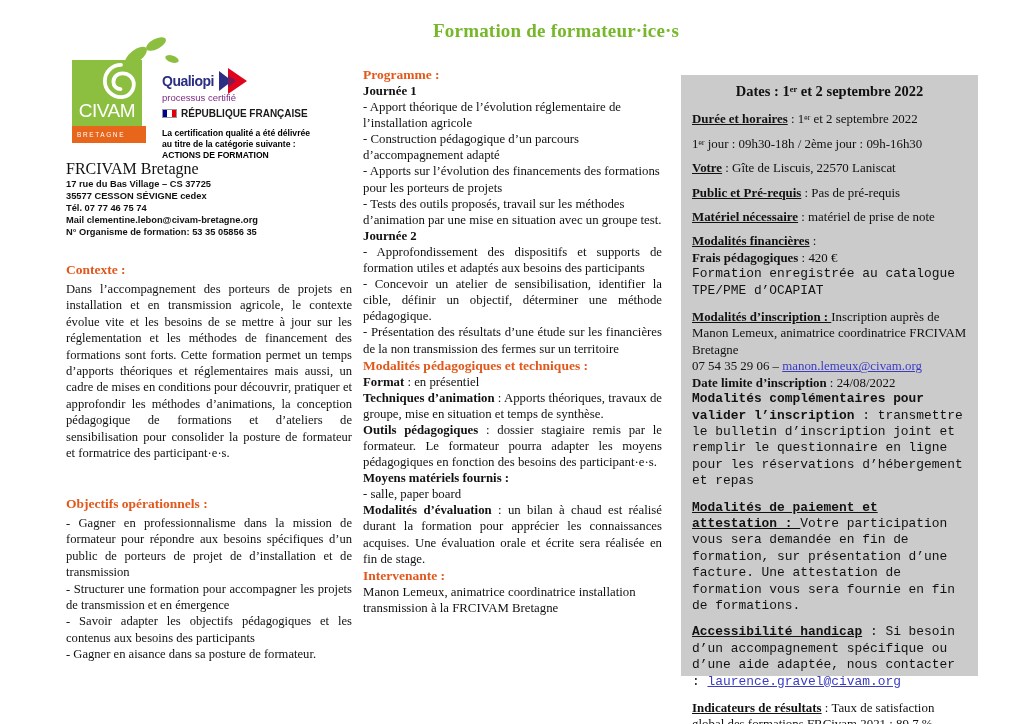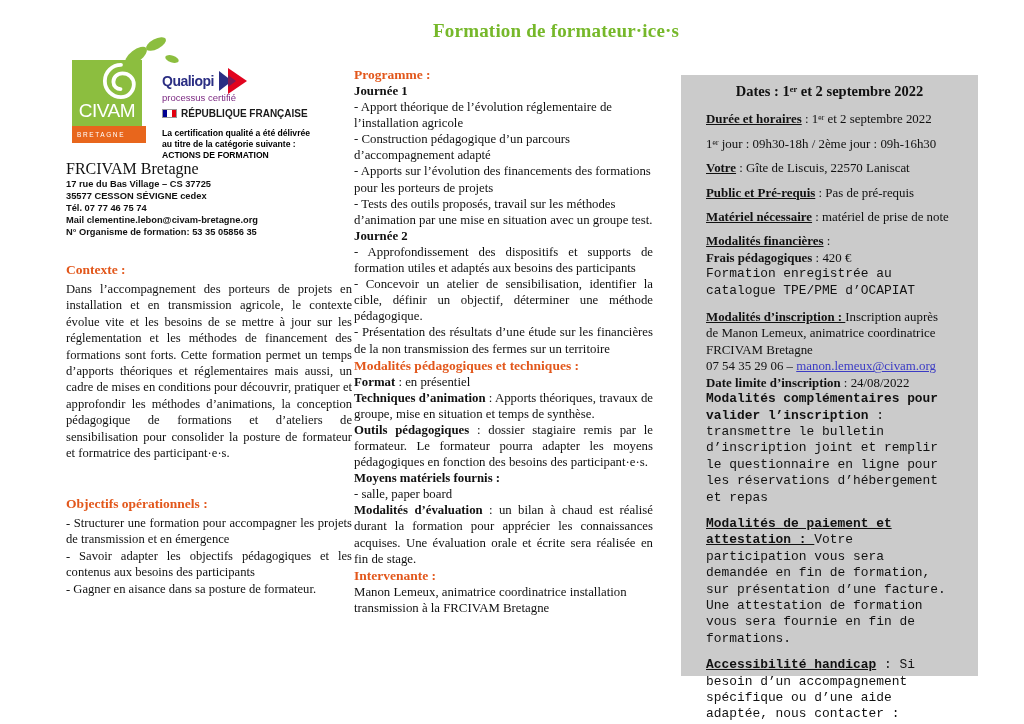--- a/index.html
+++ b/index.html
@@ -46,28 +46,28 @@
   }
   .contact { position:absolute; left:0; top:120px; width:286px; }
   .org-name { font-size:16px; margin-bottom:1px; }
   .c-line { font-family:"Liberation Sans",sans-serif; font-weight:bold; font-size:9.3px; line-height:1.28; }
   .contexte-block { position:absolute; left:0; top:222px; width:286px; }
   .objectifs-block { position:absolute; left:0; top:456px; width:286px; }
   .sec-h { color:#E2571B; font-weight:bold; font-size:13.5px; margin:0 0 3px 0; }
   .body-txt { font-size:12.6px; line-height:16.4px; margin:0; }
   .just { text-align:justify; }
   
-  .col-mid { position:absolute; left:354px; top:66px; width:299px; font-size:12.8px; line-height:16.1px;font-family:Liberation Serif, serif; }
+  .col-mid { position:absolute; left:363px; top:66px; width:299px; font-size:12.8px; line-height:16.1px;font-family:Liberation Serif, serif; }
   .col-mid p { margin:0; }
   .col-mid .sec-h { margin:0; line-height:17px; }
   .day-title { font-weight:bold; }
   
   .col-right {
     position:absolute; left:681px; top:75px; width:297px; height:601px;
-    background:#CBCBCB; padding:8px 25px; font-size:12.9px; line-height:16.4px;
+    background:#CBCBCB; padding:8px 11px; font-size:12.9px; line-height:16.4px;
   }
   .col-right p { margin:0 0 8px 0; }
   .col-right p.m0 { margin-bottom:0; }
   .col-right p.m10 { margin-bottom:10px;font-family:Liberation Mono, monospace; }
   .rb-head { text-align:center; font-weight:bold; font-size:14.5px; margin-bottom:12px !important; }
   b.u { text-decoration:underline; }
   .link { color:#3B3BC4; text-decoration:underline; cursor:pointer; }
 </style>
 </head>
 <body>
@@ -123,20 +123,21 @@
       <div class="c-line">N° Organisme de formation: 53 35 05856 35</div>
     </div>
 
     <div class="contexte-block">
       <div class="sec-h">Contexte :</div>
       <p class="body-txt just">Dans l’accompagnement des porteurs de projets en installation et en transmission agricole, le contexte évolue vite et les besoins de se mettre à jour sur les réglementation et les méthodes de financement des formations sont forts. Cette formation permet un temps d’apports théoriques et réglementaires mais aussi, un cadre de mises en conditions pour découvrir, pratiquer et approfondir les méthodes d’animations, la conception pédagogique de formations et d’ateliers de sensibilisation pour consolider la posture de formateur et formatrice des participant·e·s.</p>
     </div>
 
     <div class="objectifs-block">
       <div class="sec-h">Objectifs opérationnels :</div>
+      <p class="body-txt just">- Gagner en professionnalisme dans la mission de formateur pour répondre aux besoins spécifiques d’un public de porteurs de projet de d’installation et de transmission</p>
       <p class="body-txt just">- Structurer une formation pour accompagner les projets de transmission et en émergence</p>
       <p class="body-txt just">- Savoir adapter les objectifs pédagogiques et les contenus aux besoins des participants</p>
       <p class="body-txt just">- Gagner en aisance dans sa posture de formateur.</p>
     </div>
   </div>
 
   <div class="col-mid">
     <div class="sec-h">Programme :</div>
     <p class="day-title">Journée 1</p>
     <p>- Apport théorique de l’évolution réglementaire de l’installation agricole</p>

